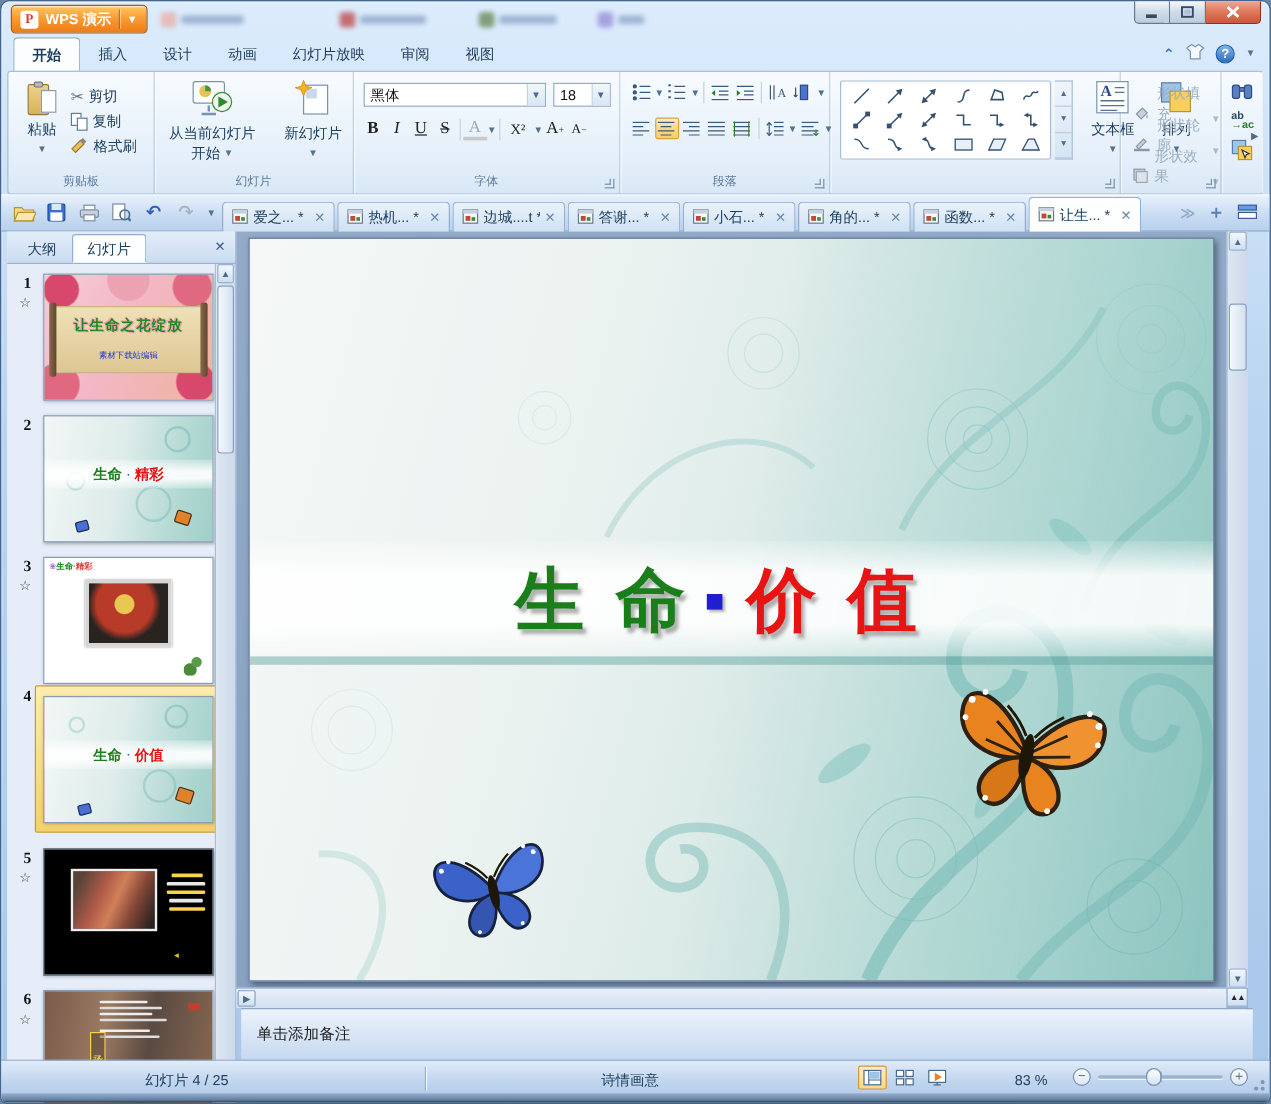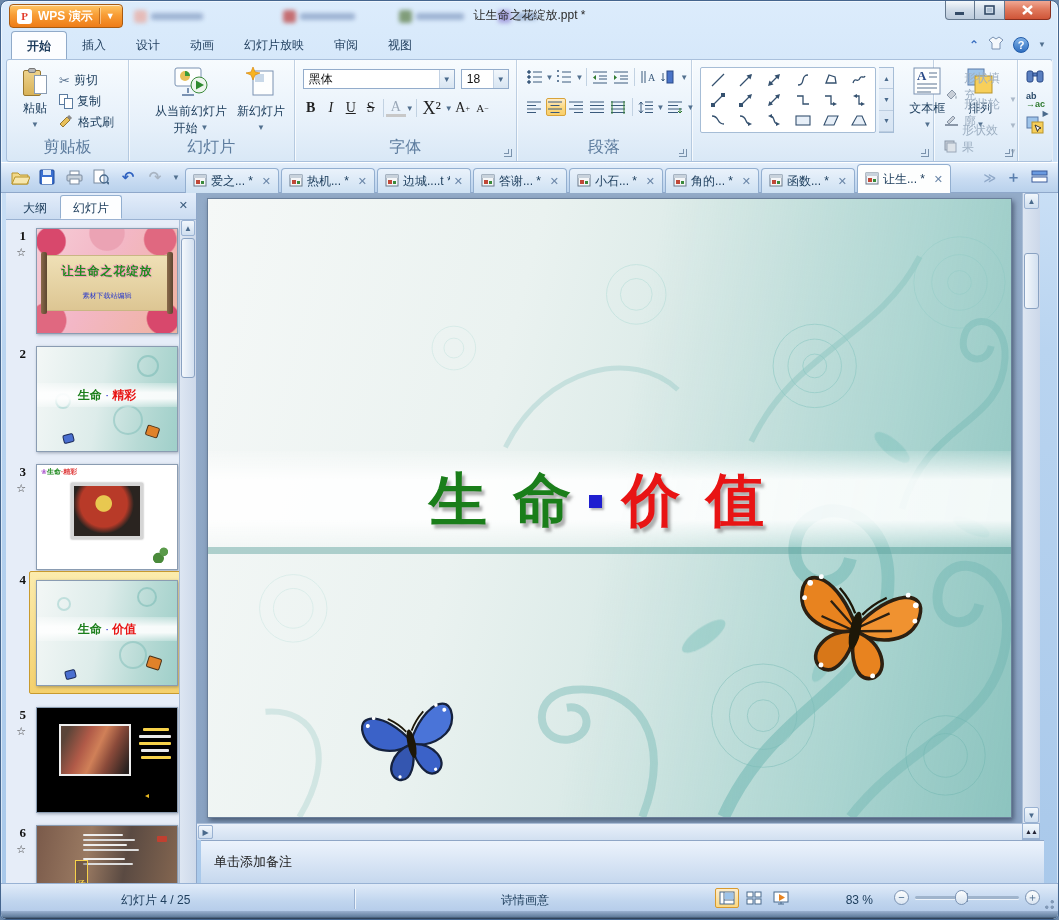--- a/index.html
+++ b/index.html
@@ -34,21 +34,21 @@
   .mtabs{position:absolute;left:10px;top:0;display:flex;height:28px;}
   .mtab{padding:6px 15px 0;height:28px;color:#1e3c5c;}
   .mtab.active{background:#fcfdff;border:1px solid #90aac9;border-bottom:none;border-radius:4px 4px 0 0;font-weight:bold;}
   .mctrls{position:absolute;right:12px;top:5px;display:flex;gap:9px;align-items:center;}
   .help-circ{width:16px;height:16px;border-radius:50%;background:linear-gradient(#7fb2e8,#2f6fc0);color:#fff;font-weight:bold;
     display:flex;align-items:center;justify-content:center;font-size:11px;border:1px solid #1f5aa8;}
   
   .ribbon{position:absolute;left:5px;right:5px;top:58px;height:103px;display:flex;
     background:linear-gradient(#f7fbfe,#e6f0fa 65%,#d9e8f6);border:1px solid #a9c0dc;border-radius:3px;}
   .rgroup{position:relative;height:100%;border-right:1px solid rgba(140,168,200,.5);box-shadow:1px 0 0 rgba(255,255,255,.7);}
-  .rg-label{position:absolute;bottom:3px;left:0;right:0;text-align:center;color:#5d7c9e;font-size:16px;}
+  .rg-label{position:absolute;bottom:3px;left:0;right:0;text-align:center;color:#5d7c9e;font-size:10px;}
   .launcher{position:absolute;right:4px;bottom:4px;width:8px;height:8px;border-right:1px solid #7a92ac;border-bottom:1px solid #7a92ac;}
   .launcher:after{content:"";position:absolute;right:1px;bottom:1px;width:4px;height:4px;border-right:1px solid #7a92ac;border-bottom:1px solid #7a92ac;transform:translate(-1px,-1px);}
   .bigbtn{position:absolute;display:flex;flex-direction:column;align-items:center;gap:3px;color:#20405f;text-align:center;line-height:14px;}
   .caret{font-size:8px;color:#52708f;}
   .mini-row{display:flex;align-items:center;gap:4px;height:21px;}
   
   .clip-ic{position:relative;width:24px;height:30px;}
   .clip-board{position:absolute;left:0;top:2px;width:18px;height:26px;background:linear-gradient(#edd28c,#d8b258);border:1px solid #97772f;border-radius:2px;}
   .clip-clip{position:absolute;left:5px;top:0;width:8px;height:5px;background:#b8b8b8;border:1px solid #777;border-radius:2px;}
   .clip-page{position:absolute;right:0;top:7px;width:13px;height:19px;background:#fff;border:1px solid #8a9cb2;}
@@ -190,21 +190,20 @@
         <span class="blur-bar" style="width:55px"></span>
     </div>
     <div class="blur-item" style="left:398px">
       <span class="blur-ic" style="background:#6a8a5a"></span>
         <span class="blur-bar" style="width:48px"></span>
     </div>
     <div class="blur-item" style="left:497px">
       <span class="blur-ic" style="background:#9a90d8"></span>
         <span class="blur-bar" style="width:22px"></span>
     </div>
-    <div class="doc-title">让生命之花绽放.ppt *</div>
     <div class="wctrls">
       <div class="wc min">
         <svg width="10" height="9" viewBox="0 0 10 9">
             <rect x="0" y="6" width="9" height="3" fill="#334a66"></rect>
           </svg>
       </div>
       <div class="wc max">
         <svg width="11" height="10" viewBox="0 0 11 10">
             <rect x="1" y="1" width="9" height="8" fill="none" stroke="#334a66" stroke-width="1.6"></rect>
             <rect x="3" y="3" width="5" height="4" fill="#aebfd2"></rect>
@@ -271,21 +270,21 @@
                 <path d="M9 1 L12 4" stroke="#8a8a8a" stroke-width="3"></path>
               </svg>
           </span>
           <span>格式刷</span>
         </div>
       </div>
       <div class="rg-label">剪贴板</div>
     </div>
 
     <div class="rgroup" style="width:166px">
-      <div class="bigbtn" style="left:16px;top:6px;width:92px">
+      <div class="bigbtn" style="left:2px;top:6px;width:92px">
         <span>
           <svg width="36" height="32" viewBox="0 0 36 32">
             <rect x="2" y="2" width="26" height="18" rx="2" fill="#fdfefe" stroke="#7a92b2"></rect>
             <path d="M15 22 v5 M9 29 h12" stroke="#7a92b2" stroke-width="2" fill="none"></path>
             <circle cx="12" cy="10" r="5" fill="#e8c05a"></circle>
               <path d="M12 10 L12 5 A5 5 0 0 1 17 10 Z" fill="#3a9a3a"></path>
             <circle cx="26" cy="19" r="8" fill="#eef6ee" stroke="#3a8a3a"></circle>
               <path d="M23 14.5 L31 19 L23 23.5 Z" fill="#2f8a2f"></path>
           </svg>
         </span>
@@ -320,21 +319,21 @@
       </div>
       <div style="position:absolute;left:6px;top:38px;display:flex;align-items:center;">
         <span class="fbtn" style="font-weight:bold">B</span>
         <span class="fbtn" style="font-style:italic">I</span>
         <span class="fbtn" style="text-decoration:underline">U</span>
         <span class="fbtn" style="text-decoration:line-through">S</span>
         <span class="fsep"></span>
         <span class="fbtn" style="color:#9aa8b8;border-bottom:3px solid #c8c8c8;height:17px">A</span>
         <span class="caret">▼</span>
         <span class="fsep"></span>
-        <span class="fbtn" style="width:26px;font-size:18px">X²</span>
+        <span class="fbtn" style="width:26px;font-size:12px">X²</span>
         <span class="caret">▼</span>
         <span class="fbtn">A<sup style="font-size:8px">+</sup></span>
         <span class="fbtn" style="font-size:11px">A<sup style="font-size:8px">−</sup></span>
       </div>
       <div class="rg-label">字体</div>
       <span class="launcher"></span>
     </div>
 
     <div class="rgroup" style="width:176px">
       <div style="position:absolute;left:8px;top:8px;display:flex;align-items:center;gap:1px;">

